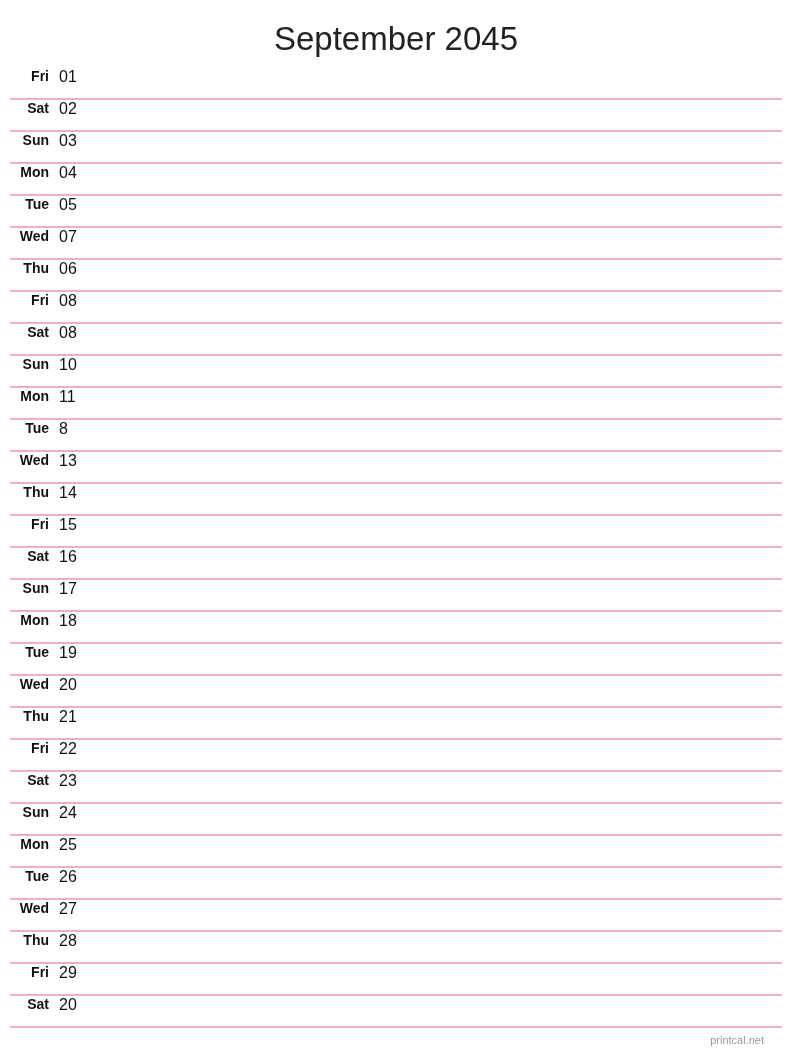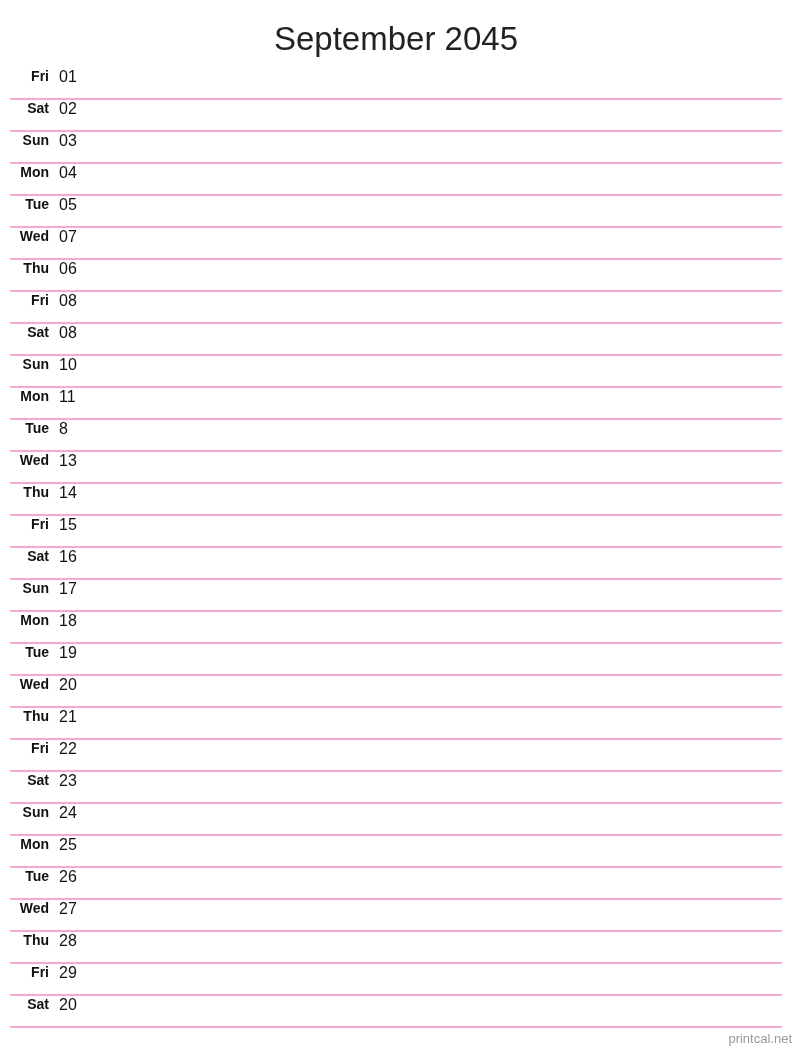--- a/index.html
+++ b/index.html
@@ -48,22 +48,22 @@
       padding-left: 4px;
       flex-shrink: 0;
     }
     .day-line {
       flex: 1;
       height: 1px;
     }
     .watermark {
       position: absolute;
       bottom: 10px;
-      right: 0;
-      font-size: 13px;
+      right: 28px;
+      font-size: 11px;
       color: #999;
     }
   </style>
 </head>
 <body>
 
 <h1 class="page-title">September 2045</h1>
 
 <div class="calendar-grid" id="calendar-grid">
 <div class="calendar-row">

